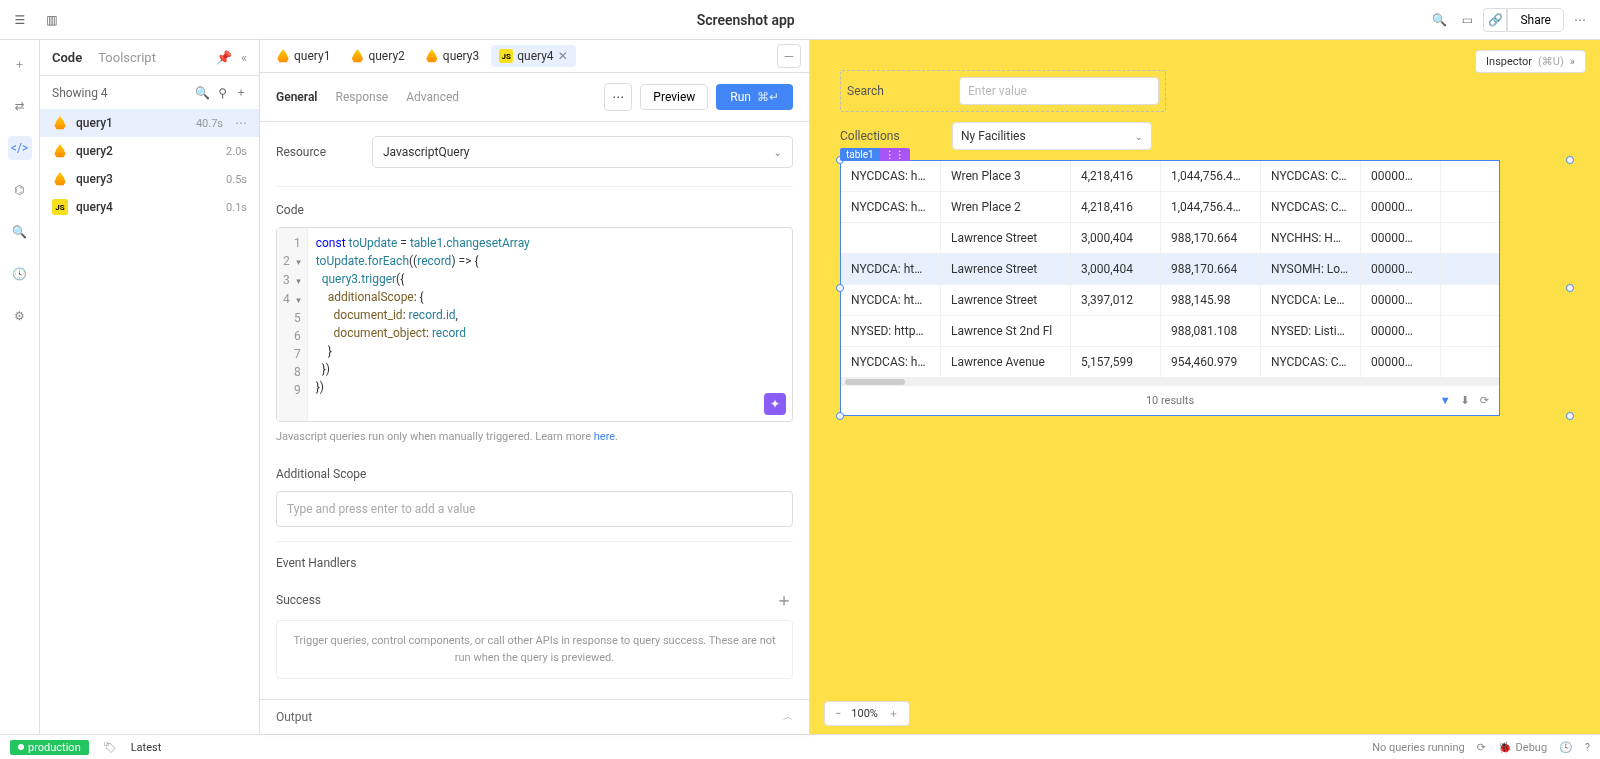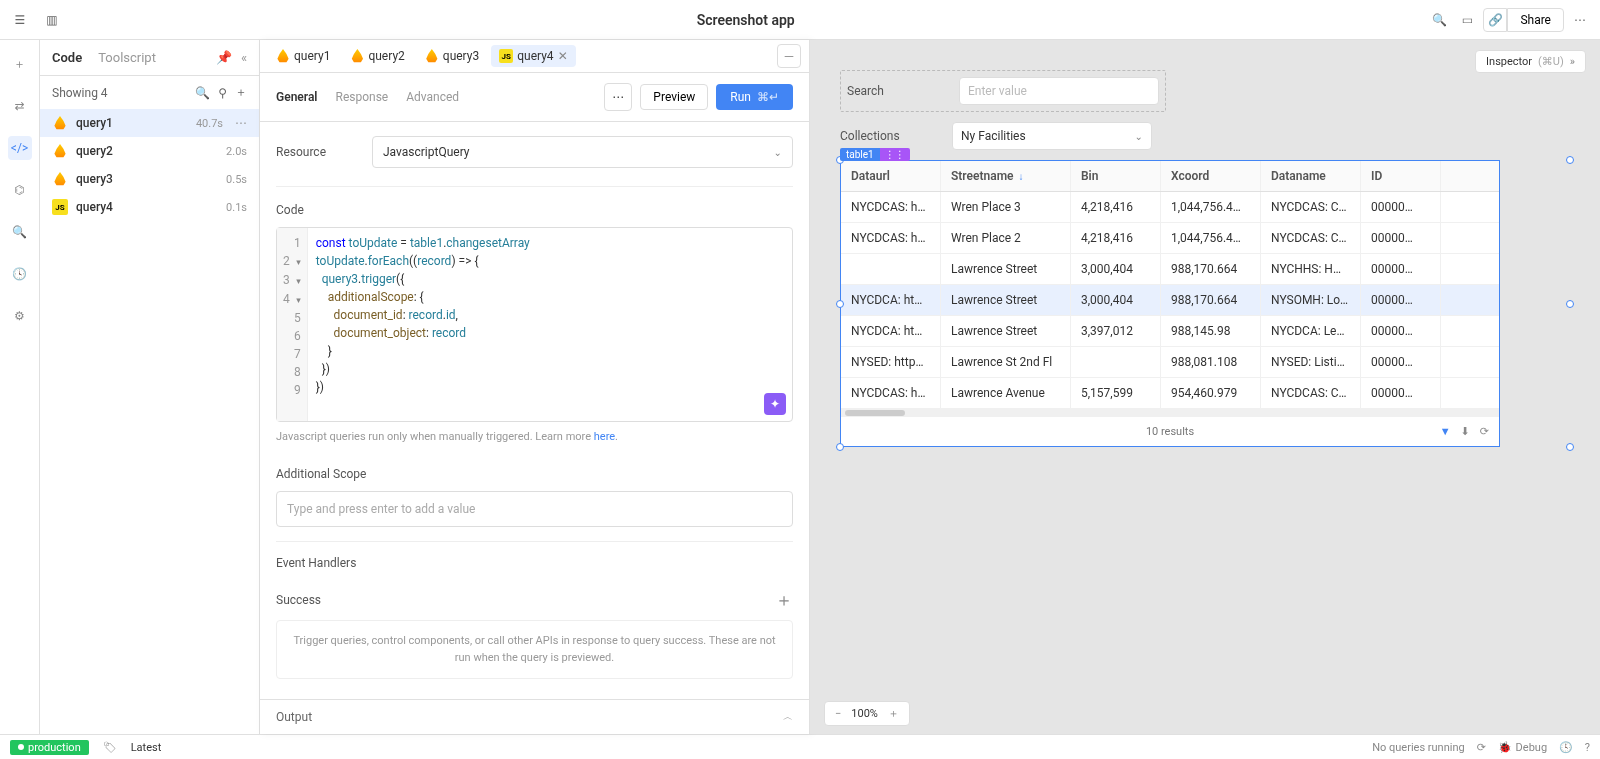--- a/index.html
+++ b/index.html
@@ -76,21 +76,21 @@
 .section-header { font-size: 12px; color: #555; margin-top: 24px; margin-bottom: 10px; }
 .scope-input { border: 1px solid #ddd; border-radius: 4px; padding: 10px; color: #aaa; font-size: 12px; margin-bottom: 12px; }
 .eh-row { display: flex; justify-content: space-between; align-items: center; margin-top: 18px; margin-bottom: 8px; }
 .eh-label { font-size: 12px; color: #555; }
 .eh-add { font-size: 18px; color: #888; cursor: pointer; }
 .eh-desc { border: 1px solid #eee; border-radius: 4px; padding: 12px; font-size: 11px; color: #999; text-align: center; line-height: 1.5; }
 
 .output-bar { border-top: 1px solid #e0e0e0; padding: 10px 16px; display: flex; justify-content: space-between; align-items: center; color: #666; font-size: 12px; cursor: pointer; }
 
 
-.canvas { flex: 1; background: #e5e5e5; position: relative; overflow: hidden; }
+.canvas { flex: 1; background: #fde047; position: relative; overflow: hidden; }
 .inspector-pill { position: absolute; top: 10px; right: 14px; background: #fff; border: 1px solid #ddd; border-radius: 4px; padding: 4px 10px; font-size: 11px; display: flex; gap: 6px; align-items: center; }
 .inspector-pill .shortcut { color: #aaa; }
 .dbl-chevron { color: #888; cursor: pointer; }
 
 .canvas-inner { padding: 30px 30px; }
 .form-control-row { display: flex; align-items: center; margin-bottom: 10px; gap: 12px; }
 .fc-label { width: 100px; font-size: 12px; color: #555; }
 .fc-input { width: 200px; border: 1px solid #ddd; border-radius: 4px; padding: 6px 8px; font-size: 12px; background: #fff; }
 .fc-input::placeholder { color: #bbb; }
 .fc-select { width: 200px; border: 1px solid #ddd; border-radius: 4px; padding: 6px 8px; font-size: 12px; background: #fff; display: flex; justify-content: space-between; align-items: center; cursor: pointer; }
@@ -339,28 +339,20 @@
           <div class="table-tag-icon">⋮⋮</div>
         </div>
         <div class="sel-handle sh-tl"></div>
         <div class="sel-handle sh-tr"></div>
         <div class="sel-handle sh-bl"></div>
         <div class="sel-handle sh-br"></div>
         <div class="sel-handle sh-ml"></div>
         <div class="sel-handle sh-mr"></div>
 
         <div class="data-table">
-          <div class="dt-head" id="dt-head">
-              <div class="dt-cell c-dataurl">Dataurl</div>
-              <div class="dt-cell c-street">Streetname <span class="sort-icon">↓</span></div>
-              <div class="dt-cell c-bin">Bin</div>
-              <div class="dt-cell c-xcoord">Xcoord</div>
-              <div class="dt-cell c-dataname">Dataname</div>
-              <div class="dt-cell c-id">ID</div>
-            </div>
           <div id="dt-body">
               <div class="dt-row">
                 <div class="dt-cell c-dataurl">NYCDCAS: h…</div>
                 <div class="dt-cell c-street">Wren Place 3</div>
                 <div class="dt-cell c-bin">4,218,416</div>
                 <div class="dt-cell c-xcoord">1,044,756.4…</div>
                 <div class="dt-cell c-dataname">NYCDCAS: C…</div>
                 <div class="dt-cell c-id">00000…</div>
               </div>
               <div class="dt-row">

